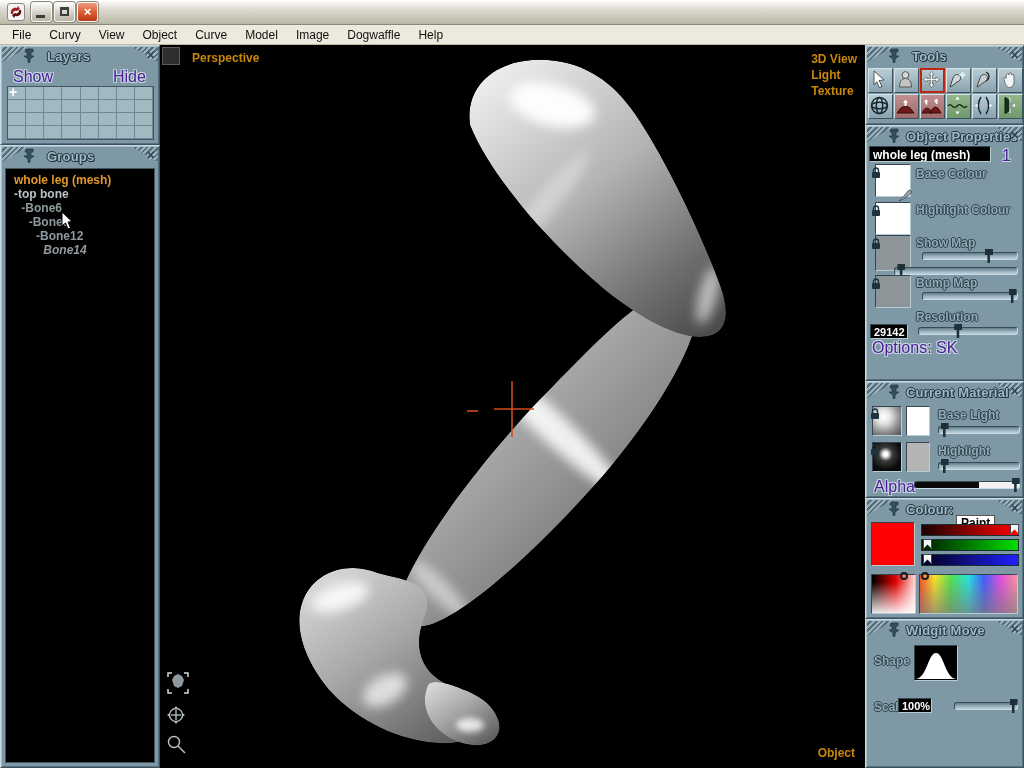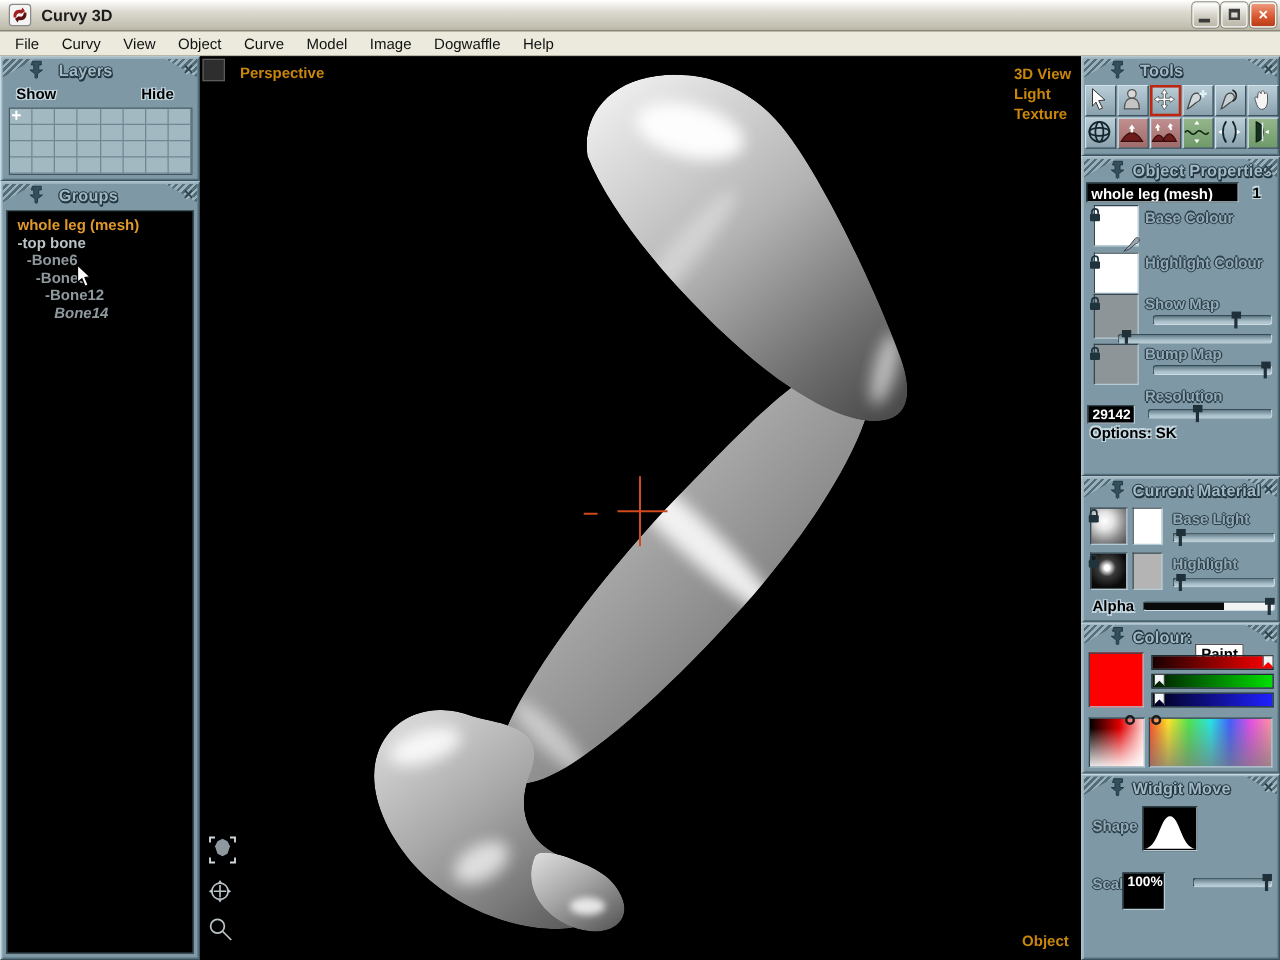--- a/index.html
+++ b/index.html
@@ -43,21 +43,21 @@
   .corner.tr { right:1px; clip-path:polygon(0 0,100% 0,100% 100%); }
   .pin { position:absolute; left:22px; top:2px; }
   .ptitle { position:absolute; left:46px; top:3px; font-size:13px; font-weight:bold;
     color:#a3bac6; letter-spacing:.2px;
     text-shadow:-1px 0 0 #243841,0 -1px 0 #243841,1px 0 0 #243841,0 1px 0 #243841,1px 1px 0 #243841; }
   .close-x { position:absolute; right:4px; top:1px; font-size:14px; font-weight:bold;
     color:#31454e; text-shadow:1px 1px 0 #a9c0cb; }
 
   .emboss { font-size:12px; font-weight:bold; color:#93aab6;
     text-shadow:-1px 0 0 #2c414b,0 -1px 0 #2c414b,1px 0 0 #2c414b,0 1px 0 #2c414b; }
-  .darklbl { font-size:12px; font-weight:bold; color:#000000;
+  .darklbl { font-size:16px; font-weight:normal; color:#4c1d95;
     text-shadow:1px 1px 0 #c6d8e0,-1px -1px 0 #c6d8e0,1px -1px 0 #c6d8e0,-1px 1px 0 #c6d8e0; }
 
   .slider { position:absolute; height:8px;
     background:linear-gradient(#627c88,#a9bfc9 70%,#b9cdd6);
     border:1px solid; border-color:#374c56 #cadce4 #cadce4 #374c56; border-radius:3px; }
   .shandle { position:absolute; top:-4px; width:8px; height:14px; background:#1f3039;
     clip-path:polygon(0 0,100% 0,100% 42%,62% 42%,62% 100%,30% 100%,30% 42%,0 42%); }
 
   .blackfield { background:#000; color:#fff; font-size:12px; font-weight:bold;
     border:1px solid; border-color:#33464f #b7cbd4 #b7cbd4 #33464f; padding:1px 3px;
@@ -110,21 +110,20 @@
 </head>
 <body>
 
 <div class="titlebar">
   <div class="app-icon">
     <svg width="14" height="14" viewBox="0 0 14 14">
       <path d="M2,9 C1,5 4,2 8,3 L9,1 L11,4 L8,6 C6,5 4,6 4,9 Z" fill="#a31f1f"></path>
       <path d="M12,5 C13,9 10,12 6,11 L5,13 L3,10 L6,8 C8,9 10,8 10,5 Z" fill="#5a1010"></path>
     </svg>
   </div>
-  <div class="title-text">Curvy 3D</div>
   <div class="winbtn">
       <div class="glyph-min"></div>
     </div>
   <div class="winbtn">
       <div class="glyph-restore"></div>
     </div>
   <div class="winbtn close">×</div>
 </div>
 
 <div class="menubar">
@@ -569,19 +568,19 @@
         <span class="ptitle" style="left:40px;">Widgit Move</span>
         <span class="close-x">×</span>
       </div>
       <span class="emboss" style="position:absolute;left:8px;top:34px;">Shape</span>
       <div class="swatch" style="left:48px;top:25px;width:44px;height:36px;background:#000;">
         <svg width="42" height="34" viewBox="0 0 42 34">
             <path d="M0,33 C12,33 13,7 21,7 C29,7 30,33 42,33 Z" fill="#fff"></path>
           </svg>
       </div>
       <span class="emboss" style="position:absolute;left:8px;top:80px;">Scale</span>
-      <div class="blackfield" style="position:absolute;left:32px;top:78px;width:34px;height:30px;font-size:11px;">100%</div>
+      <div class="blackfield" style="position:absolute;left:32px;top:78px;width:34px;height:15px;font-size:11px;">100%</div>
       <div class="slider" style="left:88px;top:82px;width:64px;">
           <div class="shandle" style="left:88%;"></div>
         </div>
     </div>
   </div>
 </div>
 
 </body></html>

